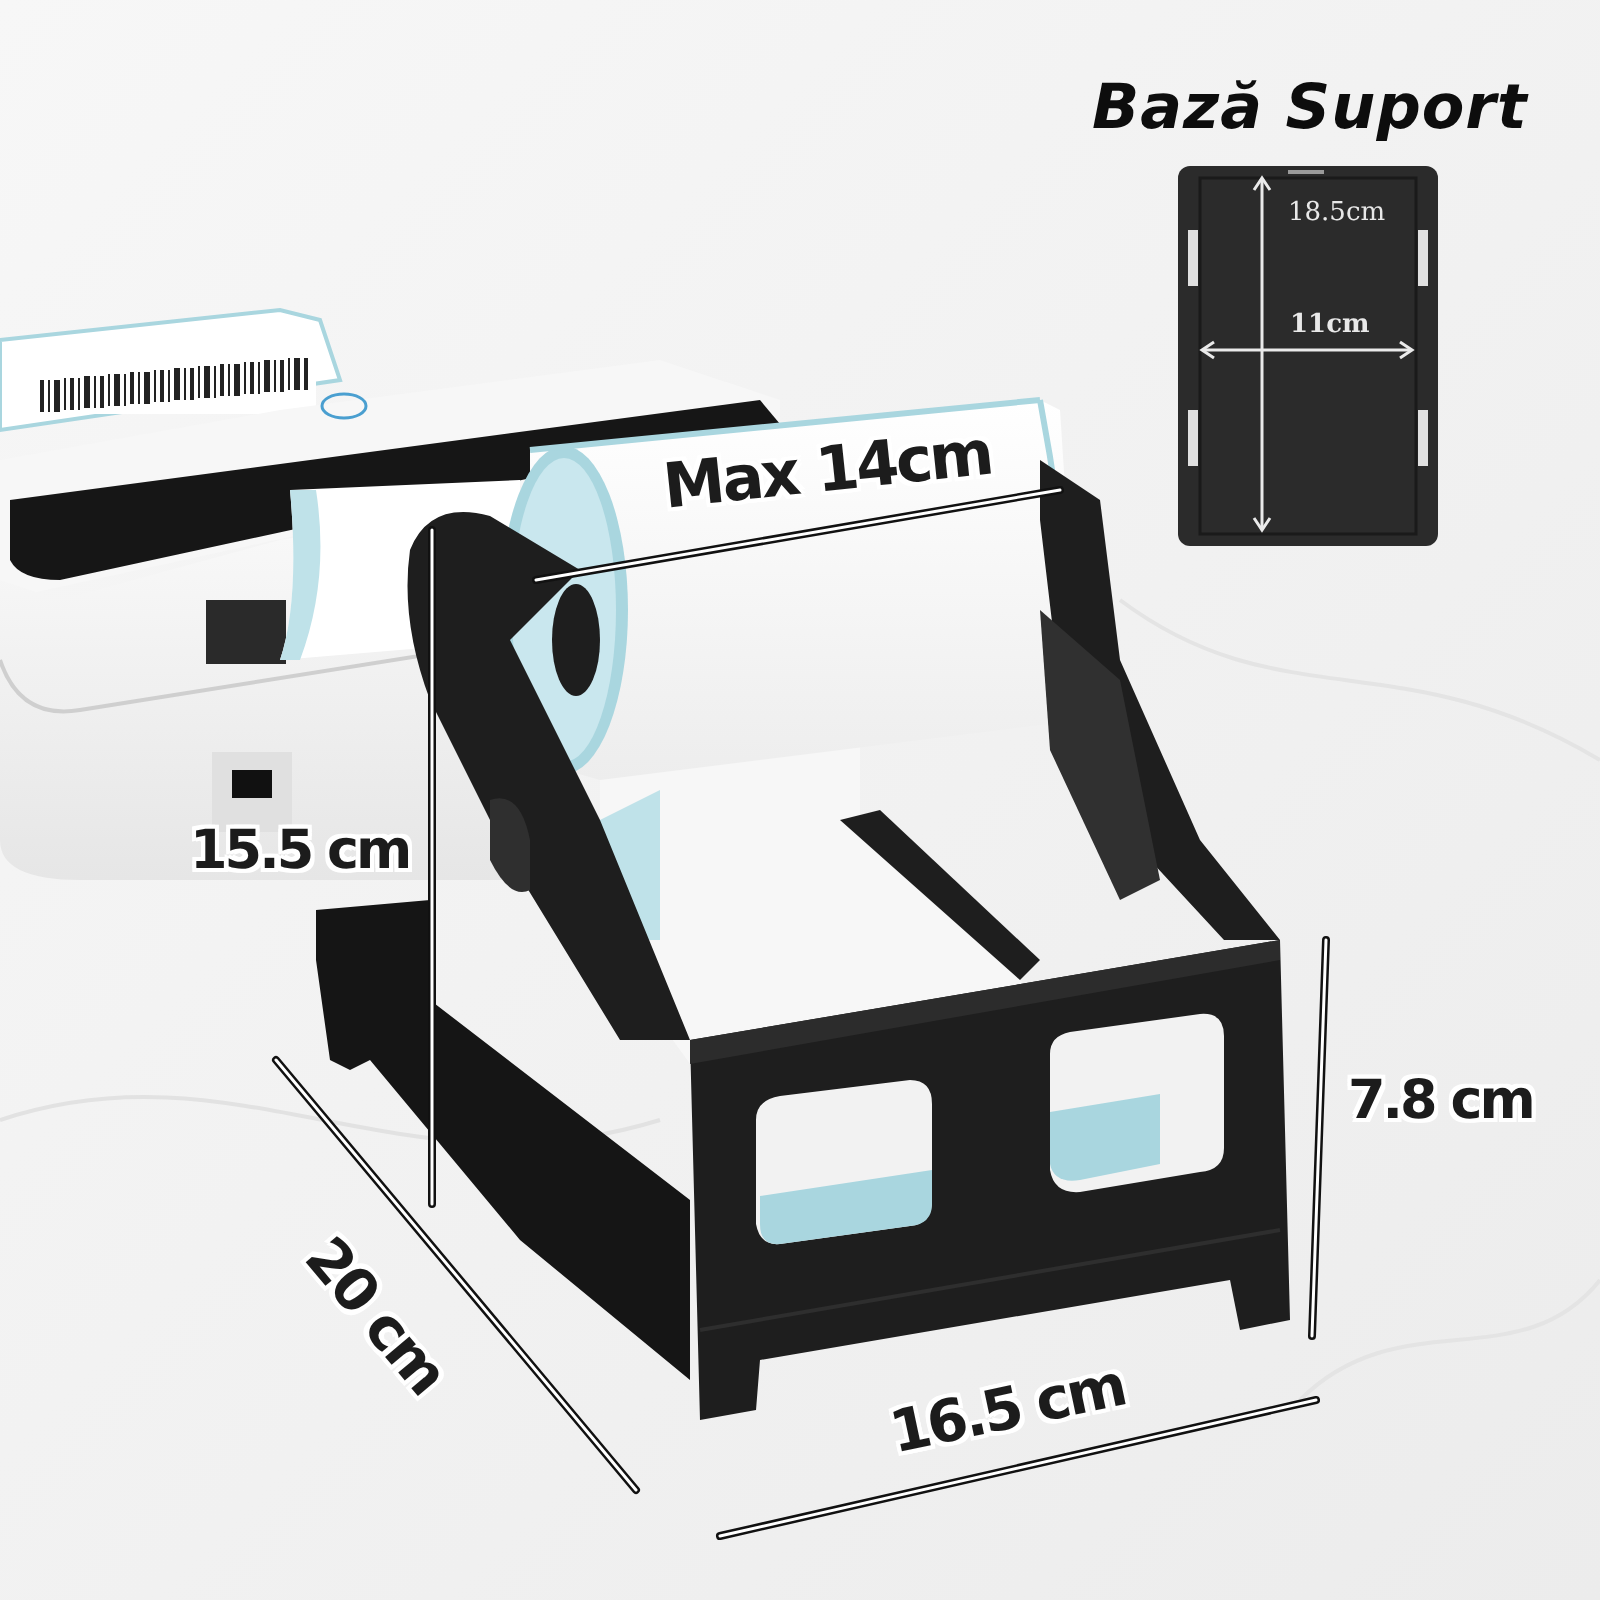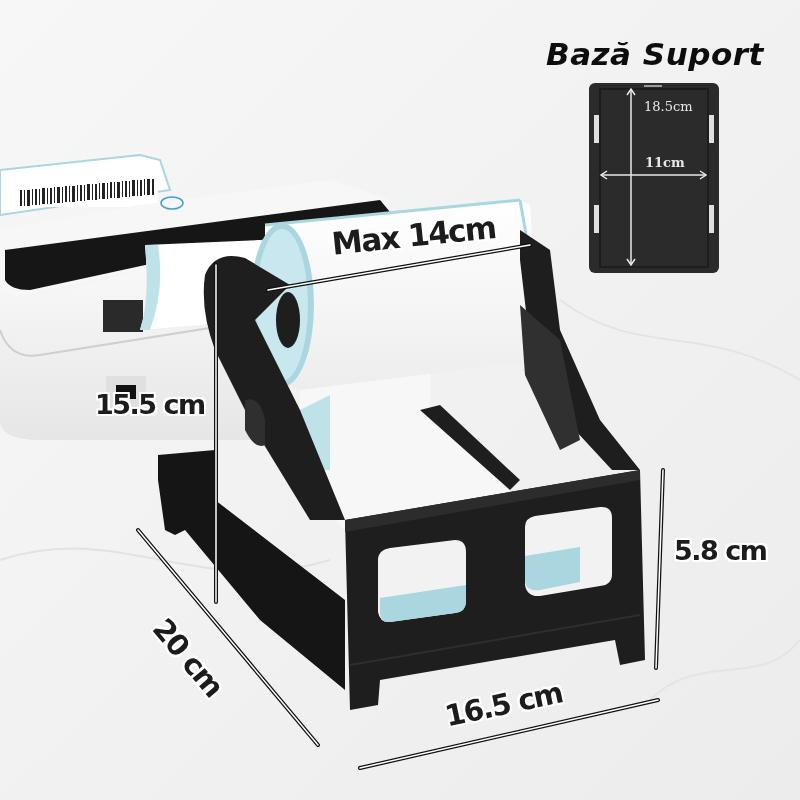--- a/index.html
+++ b/index.html
@@ -167,16 +167,16 @@
       <polyline points="700,171 706,175 700,179"></polyline>
     </g>
   </g>
 </svg>
 
 <div id="title">Bază Suport</div>
 <div class="base-lbl" style="left:628px;top:99px;margin-left:16px;">18.5cm</div>
 <div class="base-lbl" style="left:645px;top:155px;font-weight:bold;">11cm</div>
 
 <div class="lbl" style="left:330px;top:226px;font-size:31px;transform:rotate(-6deg);transform-origin:left top;">Max 14cm</div>
-<div class="lbl" style="left:95px;top:389px;font-size:27px;">15.5 cm</div>
+<div class="lbl" style="left:95px;top:410px;font-size:27px;">15.5 cm</div>
 <div class="lbl" style="left:172px;top:612px;font-size:29px;transform:rotate(50deg);transform-origin:left top;">20 cm</div>
 <div class="lbl" style="left:442px;top:700px;font-size:29px;transform:rotate(-12deg);transform-origin:left top;">16.5 cm</div>
-<div class="lbl" style="left:674px;top:535px;font-size:27px;">5.8 cm</div>
+<div class="lbl" style="left:674px;top:535px;font-size:27px;">7.8 cm</div>
 
 </body></html>

